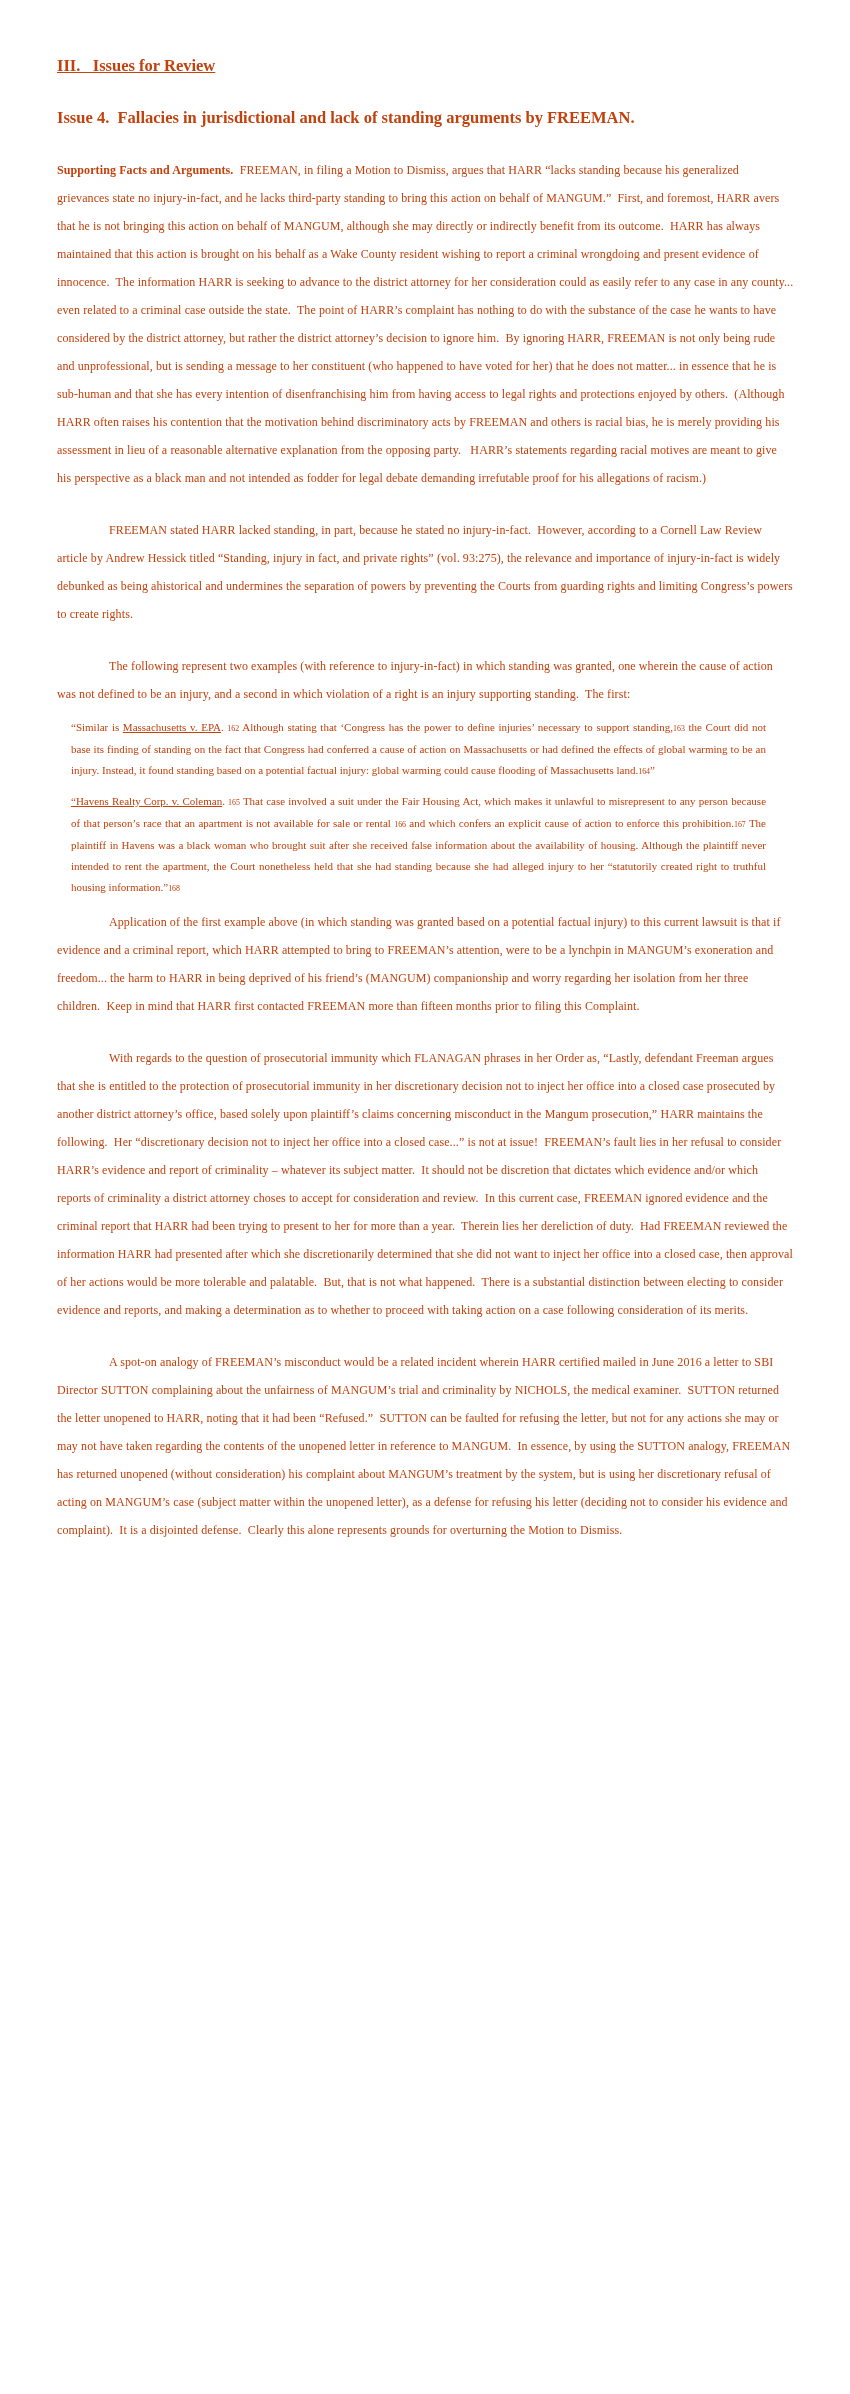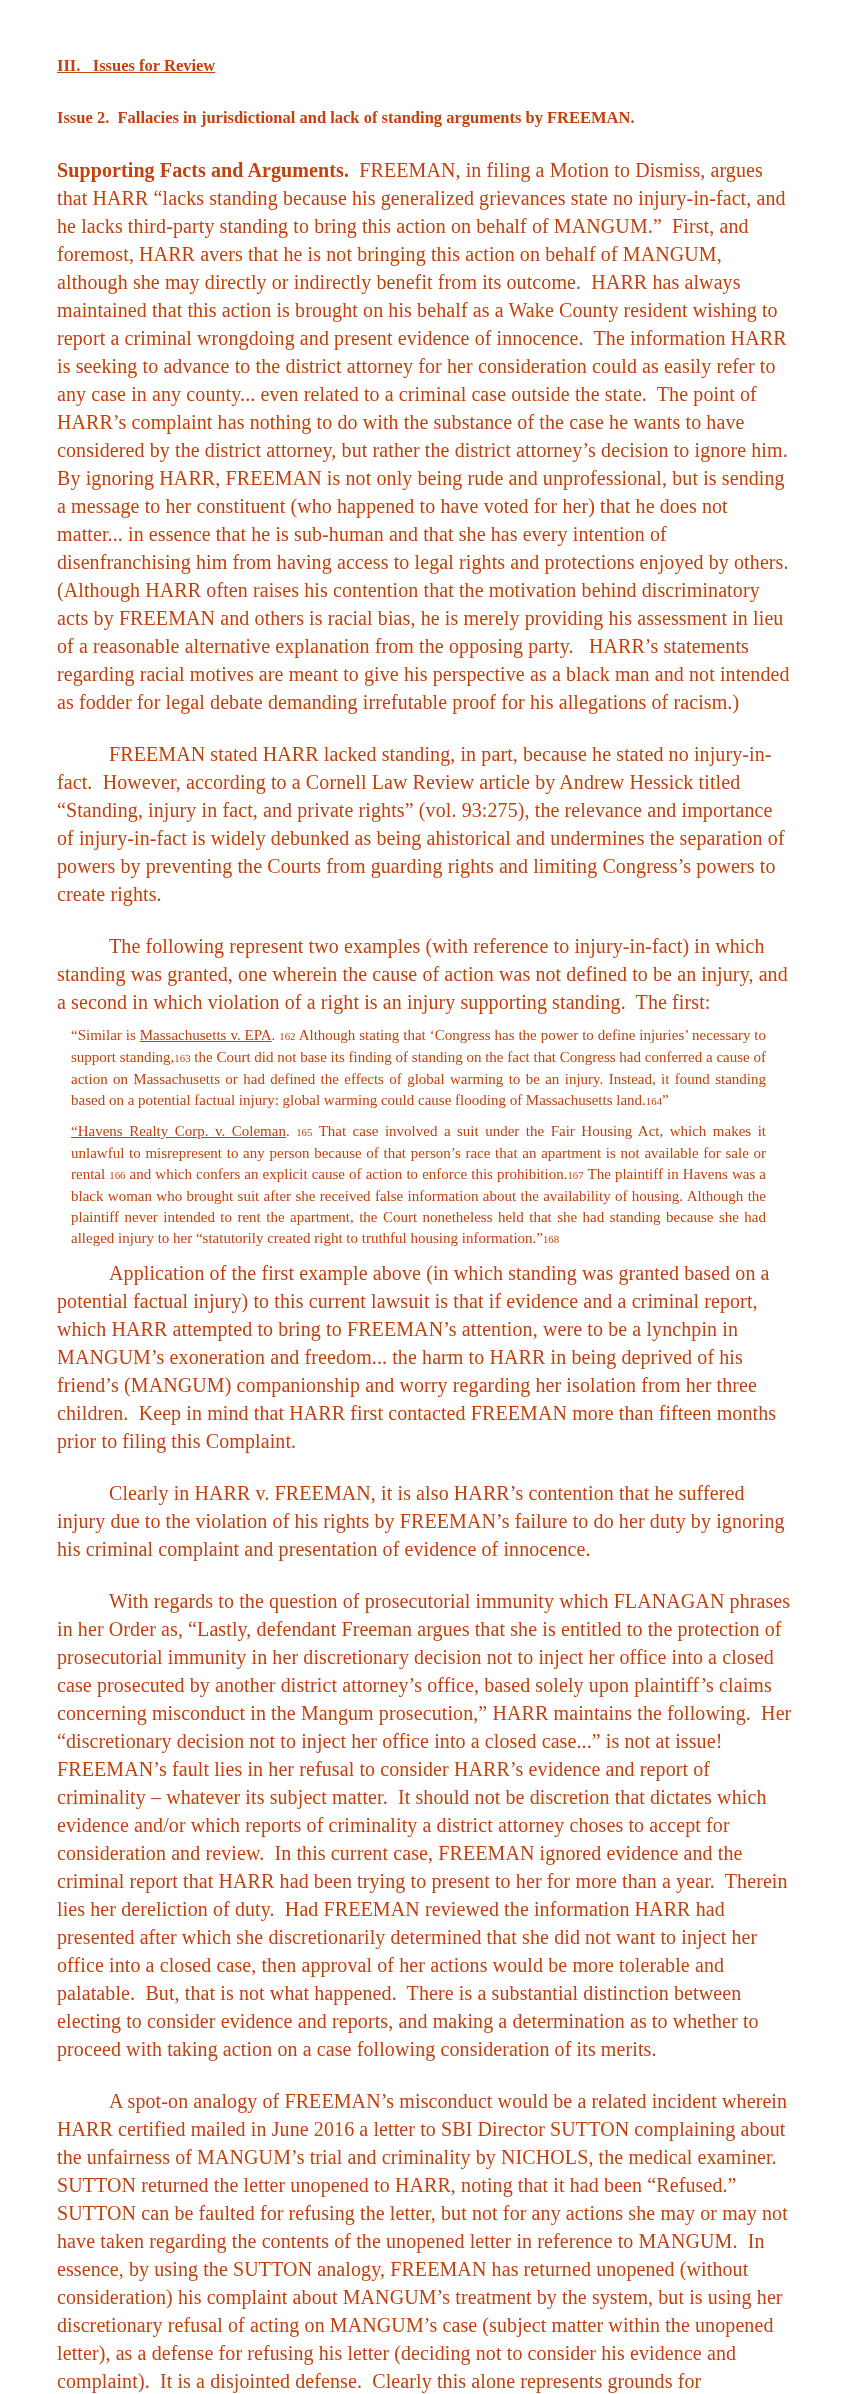--- a/index.html
+++ b/index.html
@@ -15,47 +15,46 @@
     font-family: "Liberation Serif", "DejaVu Serif", serif;
   }
   .blk { white-space: pre-wrap; }
   .blk + .blk { margin-top: 24px; }
   .heading {
     font-size: 16.5px;
     line-height: 28px;
     font-weight: normal; 
   }
   .body {
-    font-size: 20px;
+    font-size: 12px;
     line-height: 28px;
     text-align: left;
     letter-spacing: 0.1px;
   }
   .indent { text-indent: 52px; font-family: Liberation Serif, serif; }
   .quote {
-    font-size: 15px;
+    font-size: 11px;
     line-height: 21px;
     text-align: justify;
     margin-left: 14px;
     margin-right: 28px;
   }
   .blk + .quote, .quote + .blk { margin-top: 9px; }
   
   .b { font-weight: bold; }
   .u { text-decoration: underline; }
   .sm { font-size: 0.72em; letter-spacing: 0; }
 </style>
 </head>
 <body>
 
 <div class="page" style="background: rgb(255, 255, 255); color: #c2410c; margin-top: 28px;">
     <h1 class="blk heading"><span class="b u">III.   Issues for Review</span></h1>
-    <h2 class="blk heading"><span class="b">Issue 2.  Fallacies in jurisdictional and lack of standing arguments by FREEMAN.</span></h2>
+    <h2 class="blk heading"><span class="b">Issue 4.  Fallacies in jurisdictional and lack of standing arguments by FREEMAN.</span></h2>
     <p class="blk body"><span class="b">Supporting Facts and Arguments.</span><span>  FREEMAN, in filing a Motion to Dismiss, argues that HARR “lacks standing because his generalized grievances state no injury-in-fact, and he lacks third-party standing to bring this action on behalf of MANGUM.”  First, and foremost, HARR avers that he is not bringing this action on behalf of MANGUM, although she may directly or indirectly benefit from its outcome.  HARR has always maintained that this action is brought on his behalf as a Wake County resident wishing to report a criminal wrongdoing and present evidence of innocence.  The information HARR is seeking to advance to the district attorney for her consideration could as easily refer to any case in any county... even related to a criminal case outside the state.  The point of HARR’s complaint has nothing to do with the substance of the case he wants to have considered by the district attorney, but rather the district attorney’s decision to ignore him.  By ignoring HARR, FREEMAN is not only being rude and unprofessional, but is sending a message to her constituent (who happened to have voted for her) that he does not matter... in essence that he is sub-human and that she has every intention of disenfranchising him from having access to legal rights and protections enjoyed by others.  (Although HARR often raises his contention that the motivation behind discriminatory acts by FREEMAN and others is racial bias, he is merely providing his assessment in lieu of a reasonable alternative explanation from the opposing party.   HARR’s statements regarding racial motives are meant to give his perspective as a black man and not intended as fodder for legal debate demanding irrefutable proof for his allegations of racism.)</span></p>
     <p class="blk body indent"><span>FREEMAN stated HARR lacked standing, in part, because he stated no injury-in-fact.  However, according to a Cornell Law Review article by Andrew Hessick titled “Standing, injury in fact, and private rights” (vol. 93:275), the relevance and importance of injury-in-fact is widely debunked as being ahistorical and undermines the separation of powers by preventing the Courts from guarding rights and limiting Congress’s powers to create rights.</span></p>
     <p class="blk body indent"><span>The following represent two examples (with reference to injury-in-fact) in which standing was granted, one wherein the cause of action was not defined to be an injury, and a second in which violation of a right is an injury supporting standing.  The first:</span></p>
     <blockquote class="blk quote"><span>“Similar is </span><span class="u">Massachusetts v. EPA</span><span>. </span><span class="sm">162</span><span> Although stating that ‘Congress has the power to define injuries’ necessary to support standing,</span><span class="sm">163</span><span> the Court did not base its finding of standing on the fact that Congress had conferred a cause of action on Massachusetts or had defined the effects of global warming to be an injury. Instead, it found standing based on a potential factual injury: global warming could cause flooding of Massachusetts land.</span><span class="sm">164</span><span>”</span></blockquote>
     <blockquote class="blk quote"><span class="u">“Havens Realty Corp. v. Coleman</span><span>. </span><span class="sm">165</span><span> That case involved a suit under the Fair Housing Act, which makes it unlawful to misrepresent to any person because of that person’s race that an apartment is not available for sale or rental </span><span class="sm">166</span><span> and which confers an explicit cause of action to enforce this prohibition.</span><span class="sm">167</span><span> The plaintiff in Havens was a black woman who brought suit after she received false information about the availability of housing. Although the plaintiff never intended to rent the apartment, the Court nonetheless held that she had standing because she had alleged injury to her “statutorily created right to truthful housing information.”</span><span class="sm">168</span></blockquote>
     <p class="blk body indent"><span>Application of the first example above (in which standing was granted based on a potential factual injury) to this current lawsuit is that if evidence and a criminal report, which HARR attempted to bring to FREEMAN’s attention, were to be a lynchpin in MANGUM’s exoneration and freedom... the harm to HARR in being deprived of his friend’s (MANGUM) companionship and worry regarding her isolation from her three children.  Keep in mind that HARR first contacted FREEMAN more than fifteen months prior to filing this Complaint.</span></p>
-    <p class="blk body indent"><span>Clearly in HARR v. FREEMAN, it is also HARR’s contention that he suffered injury due to the violation of his rights by FREEMAN’s failure to do her duty by ignoring his criminal complaint and presentation of evidence of innocence.</span></p>
     <p class="blk body indent"><span>With regards to the question of prosecutorial immunity which FLANAGAN phrases in her Order as, “Lastly, defendant Freeman argues that she is entitled to the protection of prosecutorial immunity in her discretionary decision not to inject her office into a closed case prosecuted by another district attorney’s office, based solely upon plaintiff’s claims concerning misconduct in the Mangum prosecution,” HARR maintains the following.  Her “discretionary decision not to inject her office into a closed case...” is not at issue!  FREEMAN’s fault lies in her refusal to consider HARR’s evidence and report of criminality – whatever its subject matter.  It should not be discretion that dictates which evidence and/or which reports of criminality a district attorney choses to accept for consideration and review.  In this current case, FREEMAN ignored evidence and the criminal report that HARR had been trying to present to her for more than a year.  Therein lies her dereliction of duty.  Had FREEMAN reviewed the information HARR had presented after which she discretionarily determined that she did not want to inject her office into a closed case, then approval of her actions would be more tolerable and palatable.  But, that is not what happened.  There is a substantial distinction between electing to consider evidence and reports, and making a determination as to whether to proceed with taking action on a case following consideration of its merits.</span></p>
     <p class="blk body indent"><span>A spot-on analogy of FREEMAN’s misconduct would be a related incident wherein HARR certified mailed in June 2016 a letter to SBI Director SUTTON complaining about the unfairness of MANGUM’s trial and criminality by NICHOLS, the medical examiner.  SUTTON returned the letter unopened to HARR, noting that it had been “Refused.”  SUTTON can be faulted for refusing the letter, but not for any actions she may or may not have taken regarding the contents of the unopened letter in reference to MANGUM.  In essence, by using the SUTTON analogy, FREEMAN has returned unopened (without consideration) his complaint about MANGUM’s treatment by the system, but is using her discretionary refusal of acting on MANGUM’s case (subject matter within the unopened letter), as a defense for refusing his letter (deciding not to consider his evidence and complaint).  It is a disjointed defense.  Clearly this alone represents grounds for overturning the Motion to Dismiss.</span></p>
   </div>
 
 </body></html>

